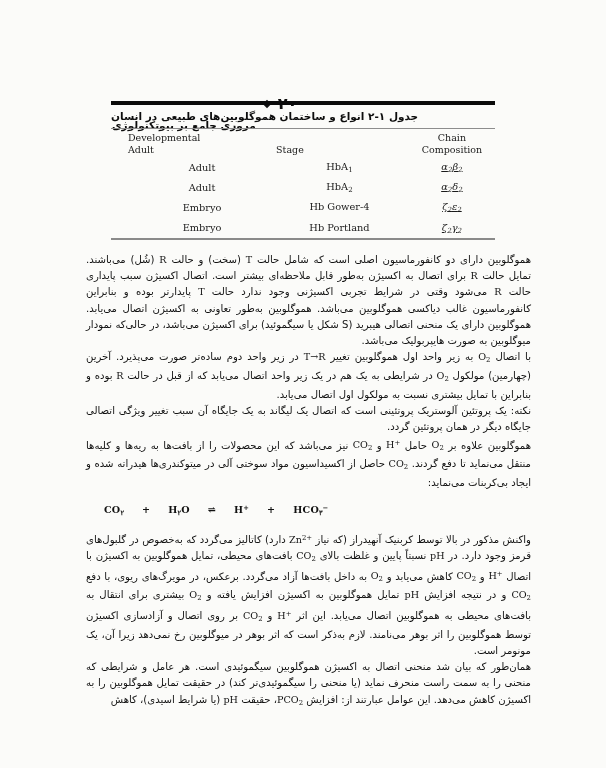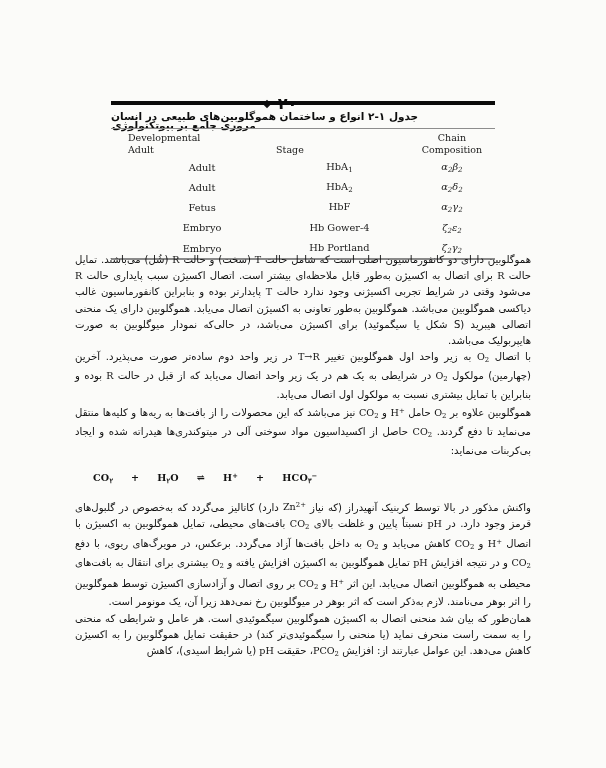--- a/index.html
+++ b/index.html
@@ -128,28 +128,29 @@
     padding-left: 6px;
   }
 
   table.hb-table sub {
     font-size: 72%;
     vertical-align: -0.25em;
   }
   .chain-cell {
     font-style: italic;
     font-family: "DejaVu Serif", "Liberation Serif", serif;
+    text-decoration: underline;
   }
 
   
   .body-copy {
     position: absolute;
     top: 252px;
     right: 75px;
-    left: 75px;
+    left: 86px;
     direction: rtl;
     text-align: justify;
     font-size: 10.1px;
     line-height: 16.2px;
     color: #111111;
     font-family: "DejaVu Sans", "Liberation Sans", sans-serif;
   }
   .body-copy p {
     margin: 0 0 0 0;
     text-align: justify;
@@ -219,25 +220,20 @@
           <td class="col-stage">Adult</td>
           <td class="col-symbol"><span>HbA</span><sub>1</sub></td>
           <td class="col-chain chain-cell"><span>α</span><sub>2</sub><span>β</span><sub>2</sub></td>
         </tr>
         <tr>
           <td class="col-stage">Adult</td>
           <td class="col-symbol"><span>HbA</span><sub>2</sub></td>
           <td class="col-chain chain-cell"><span>α</span><sub>2</sub><span>δ</span><sub>2</sub></td>
         </tr>
         <tr>
-          <td class="col-stage">Fetus</td>
-          <td class="col-symbol"><span>HbF</span><sub></sub></td>
-          <td class="col-chain chain-cell"><span>α</span><sub>2</sub><span>γ</span><sub>2</sub></td>
-        </tr>
-        <tr>
           <td class="col-stage">Embryo</td>
           <td class="col-symbol"><span>Hb Gower-4</span><sub></sub></td>
           <td class="col-chain chain-cell"><span>ζ</span><sub>2</sub><span>ε</span><sub>2</sub></td>
         </tr>
         <tr>
           <td class="col-stage">Embryo</td>
           <td class="col-symbol"><span>Hb Portland</span><sub></sub></td>
           <td class="col-chain chain-cell"><span>ζ</span><sub>2</sub><span>γ</span><sub>2</sub></td>
         </tr>
       </tbody>
@@ -245,20 +241,21 @@
 
     <div class="rule-thin bottom"></div>
   </div>
 
   <div class="body-copy">
 
     <p><span>هموگلوبین دارای دو کانفورماسیون اصلی است که شامل حالت </span><span class="latin">T</span><span> (سخت) و حالت </span><span class="latin">R</span><span> (شُل) می‌باشند. تمایل حالت </span><span class="latin">R</span><span> برای اتصال به اکسیژن به‌طور قابل ملاحظه‌ای بیشتر است. اتصال اکسیژن سبب پایداری حالت </span><span class="latin">R</span><span> می‌شود وقتی در شرایط تجربی اکسیژنی وجود ندارد حالت </span><span class="latin">T</span><span> پایدارتر بوده و بنابراین کانفورماسیون غالب دیاکسی هموگلوبین می‌باشد. هموگلوبین به‌طور تعاونی به اکسیژن اتصال می‌یابد. هموگلوبین دارای یک منحنی اتصالی هیبرید (S شکل یا سیگموئید) برای اکسیژن می‌باشد، در حالی‌که نمودار میوگلوبین به صورت هایپربولیک می‌باشد.</span></p>
 
     <p><span>با اتصال </span><span class="latin"><span>O</span><sub>2</sub></span><span> به زیر واحد اول هموگلوبین تغییر </span><span class="latin">T→R</span><span> در زیر واحد دوم ساده‌تر صورت می‌پذیرد. آخرین (چهارمین) مولکول </span><span class="latin"><span>O</span><sub>2</sub></span><span> در شرایطی به یک هم در یک زیر واحد اتصال می‌یابد که از قبل در حالت </span><span class="latin">R</span><span> بوده و بنابراین با تمایل بیشتری نسبت به مولکول اول اتصال می‌یابد.</span></p>
 
+    <p>نکته: یک پروتئین آلوستریک پروتئینی است که اتصال یک لیگاند به یک جایگاه آن سبب تغییر ویژگی اتصالی جایگاه دیگر در همان پروتئین گردد.</p>
 
     <p><span>هموگلوبین علاوه بر </span><span class="latin"><span>O</span><sub>2</sub></span><span> حامل </span><span class="latin"><span>H</span><sup>+</sup></span><span> و </span><span class="latin"><span>CO</span><sub>2</sub></span><span> نیز می‌باشد که این محصولات را از بافت‌ها به ریه‌ها و کلیه‌ها منتقل می‌نماید تا دفع گردند. </span><span class="latin"><span>CO</span><sub>2</sub></span><span> حاصل از اکسیداسیون مواد سوختی آلی در میتوکندری‌ها هیدراته شده و ایجاد بی‌کربنات می‌نماید:</span></p>
 
     <div class="equation">
       <span class="eqwrap"><span>CO</span><sub>٢</sub></span><span class="eqwrap">+</span><span class="eqwrap"><span>H</span><sub>٢</sub><span>O</span></span><span class="eqwrap">⇌</span><span class="eqwrap"><span>H</span><sup>+</sup></span><span class="eqwrap">+</span><span class="eqwrap"><span>HCO</span><sub>٣</sub><sup>−</sup></span>
     </div>
 
     <p><span>واکنش مذکور در بالا توسط کربنیک آنهیدراز (که نیاز </span><span class="latin"><span>Zn</span><sup>2+</sup></span><span> دارد) کاتالیز می‌گردد که به‌خصوص در گلبول‌های قرمز وجود دارد. در </span><span class="latin">pH</span><span> نسبتاً پایین و غلظت بالای </span><span class="latin"><span>CO</span><sub>2</sub></span><span> بافت‌های محیطی، تمایل هموگلوبین به اکسیژن با اتصال </span><span class="latin"><span>H</span><sup>+</sup></span><span> و </span><span class="latin"><span>CO</span><sub>2</sub></span><span> کاهش می‌یابد و </span><span class="latin"><span>O</span><sub>2</sub></span><span> به داخل بافت‌ها آزاد می‌گردد. برعکس، در مویرگ‌های ریوی، با دفع </span><span class="latin"><span>CO</span><sub>2</sub></span><span> و در نتیجه افزایش </span><span class="latin">pH</span><span> تمایل هموگلوبین به اکسیژن افزایش یافته و </span><span class="latin"><span>O</span><sub>2</sub></span><span> بیشتری برای انتقال به بافت‌های محیطی به هموگلوبین اتصال می‌یابد. این اثر </span><span class="latin"><span>H</span><sup>+</sup></span><span> و </span><span class="latin"><span>CO</span><sub>2</sub></span><span> بر روی اتصال و آزادسازی اکسیژن توسط هموگلوبین را اثر بوهر می‌نامند. لازم به‌ذکر است که اثر بوهر در میوگلوبین رخ نمی‌دهد زیرا آن، یک مونومر است.</span></p>
 
     <p><span>همان‌طور که بیان شد منحنی اتصال به اکسیژن هموگلوبین سیگموئیدی است. هر عامل و شرایطی که منحنی را به سمت راست منحرف نماید (یا منحنی را سیگموئیدی‌تر کند) در حقیقت تمایل هموگلوبین را به اکسیژن کاهش می‌دهد. این عوامل عبارتند از: افزایش </span><span class="latin"><span>PCO</span><sub>2</sub></span><span>، حقیقت </span><span class="latin">pH</span><span> (یا شرایط اسیدی)، کاهش</span></p>

